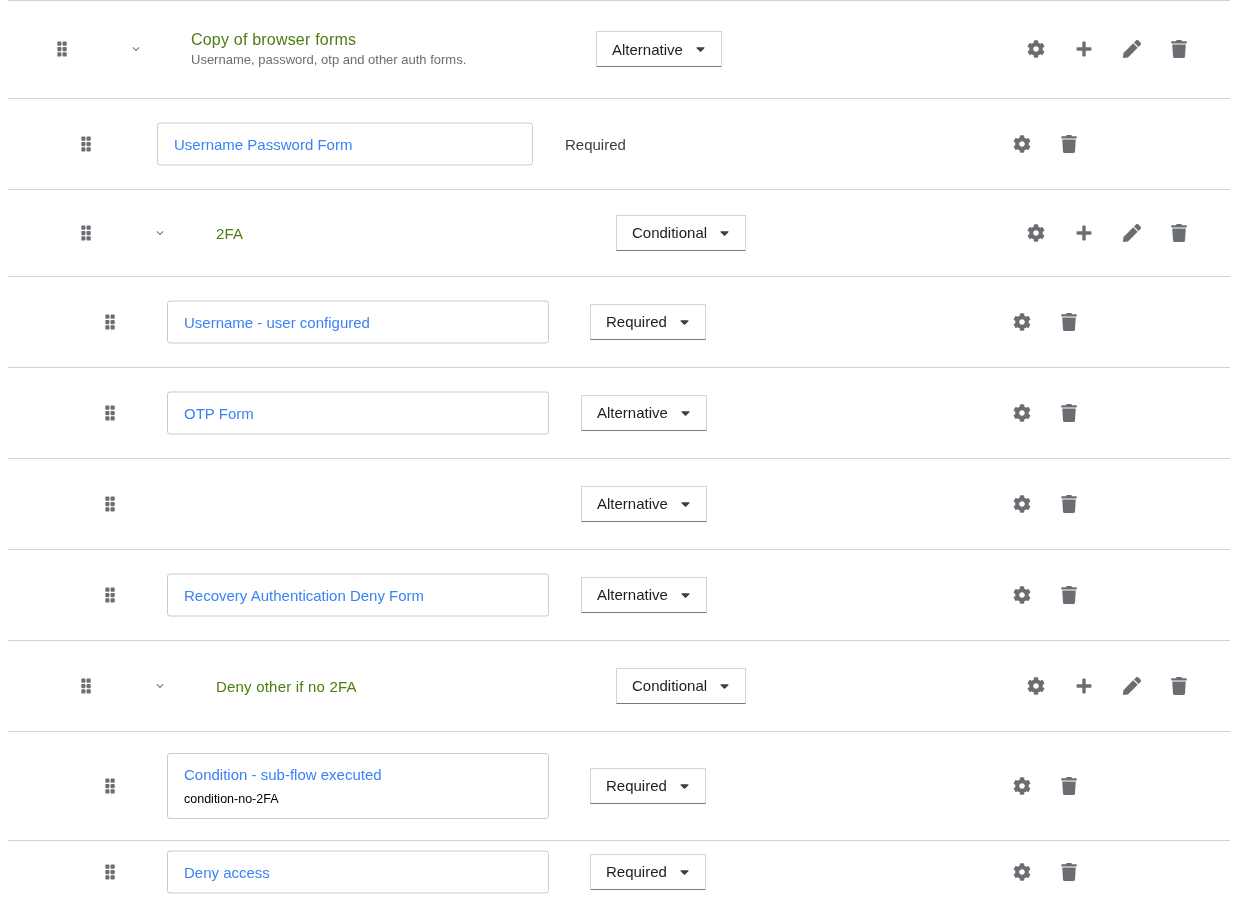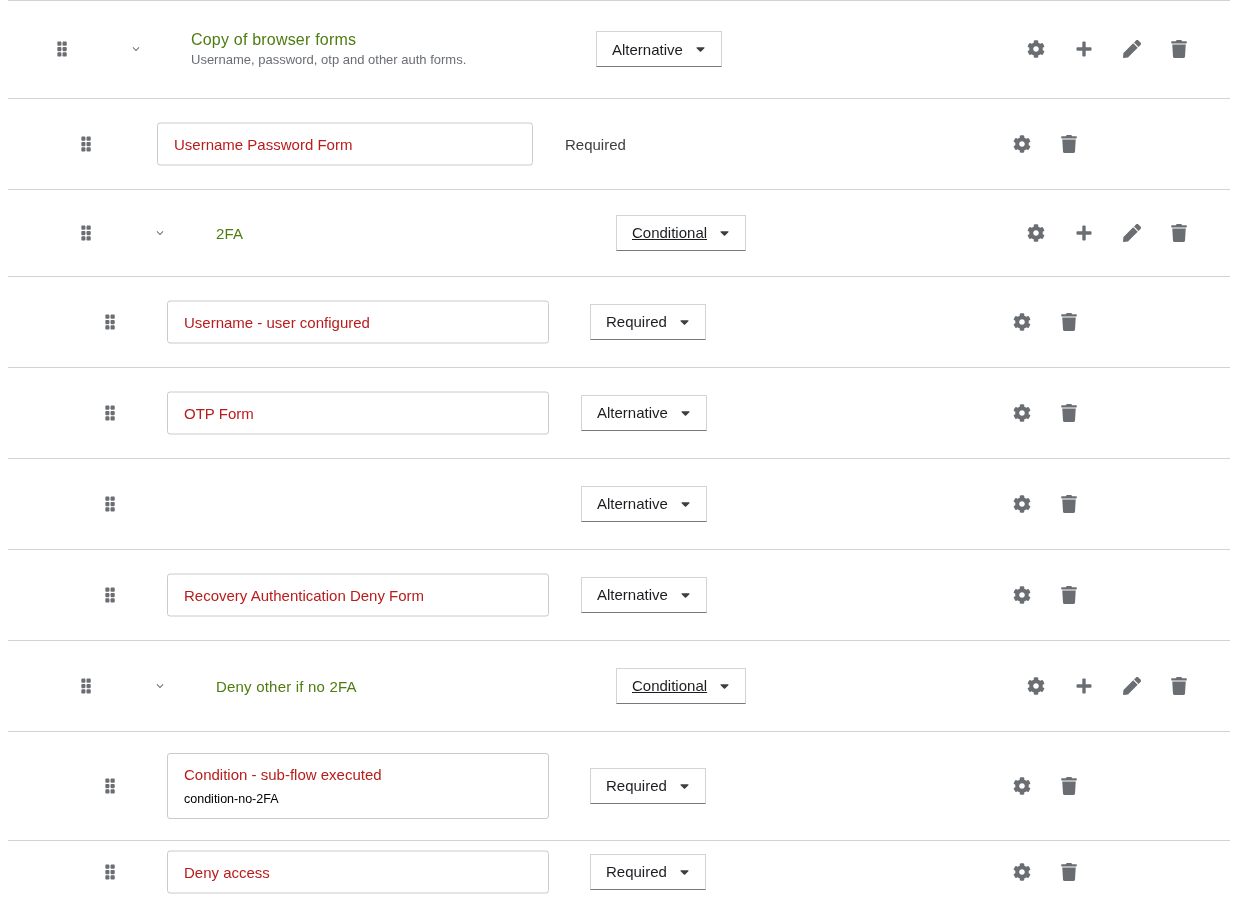--- a/index.html
+++ b/index.html
@@ -39,32 +39,32 @@
   }
   .flow-title { font-size:16px; color:#4d7c0f; letter-spacing:.2px; }
   .flow-subtitle { font-size:13px; color:#6a6e73; margin-top:3px; }
 
   .exec-box {
     position:absolute; left:var(--box); top:50%; transform:translateY(-50%);
     width:var(--boxw);
     background:#fff; border:1px solid #c9cacb; border-radius:3px;
     padding:12px 16px;
   }
-  .exec-name { font-size:15px; color:#b91c1c; }
+  .exec-name { font-size:15px; color:#3b82f6; }
   .exec-sub  { font-size:12.5px; color:#000000; margin-top:9px; }
 
   .select {
     position:absolute; top:50%; transform:translateY(-50%);
     height:36px; display:inline-flex; align-items:center; gap:12px;
     padding:0 15px; background:#fff;
     border:1px solid #d4d4d4; border-bottom:1px solid #76797e;
     font-family:inherit; font-size:15px; color:#1b1d21; cursor:pointer;
   }
   .caret { width:11px; height:14px; fill:#3c3f42; display:block; }
-  .sel-flow-lv0{ left:596px; } .sel-flow-lv1{ left:616px;text-decoration:underline; }
+  .sel-flow-lv0{ left:596px; } .sel-flow-lv1{ left:616px; }
   .sel-exec-req{ left:590px; } .sel-exec-alt{ left:581px; }
 
   .req-label {
     position:absolute; left:565px; top:50%; transform:translateY(-50%);
     font-size:15px; color:#3c3f42;
   }
 
   .actions {
     position:absolute; top:50%; transform:translateY(-50%);
     display:flex; align-items:center; gap:30px;

